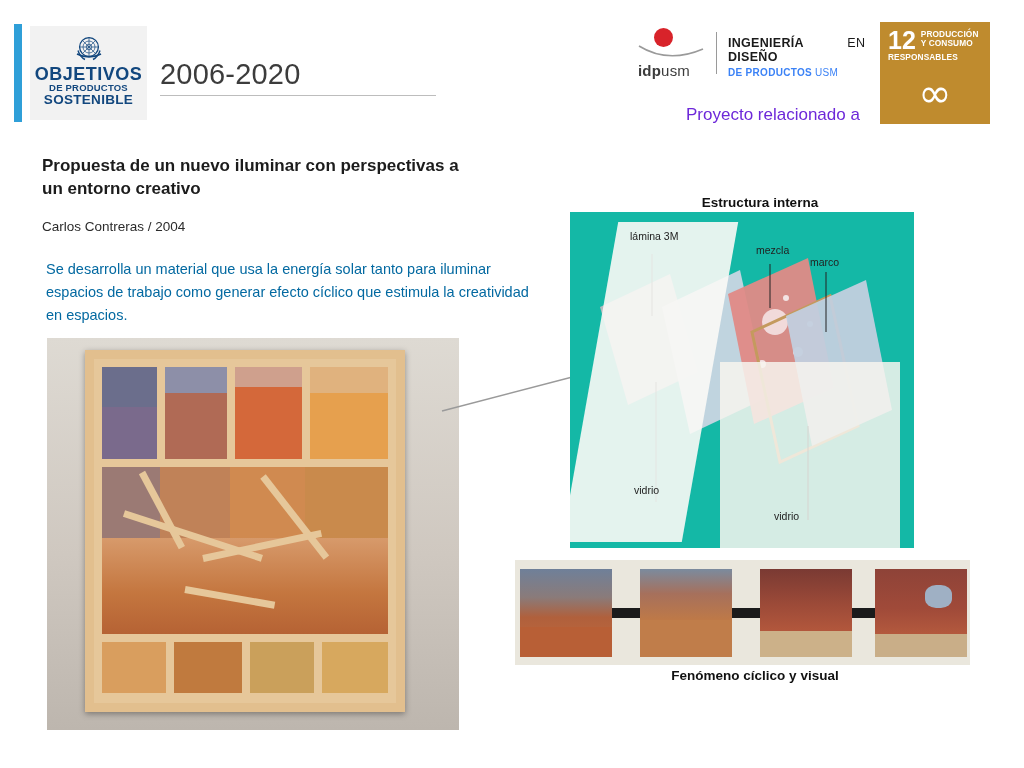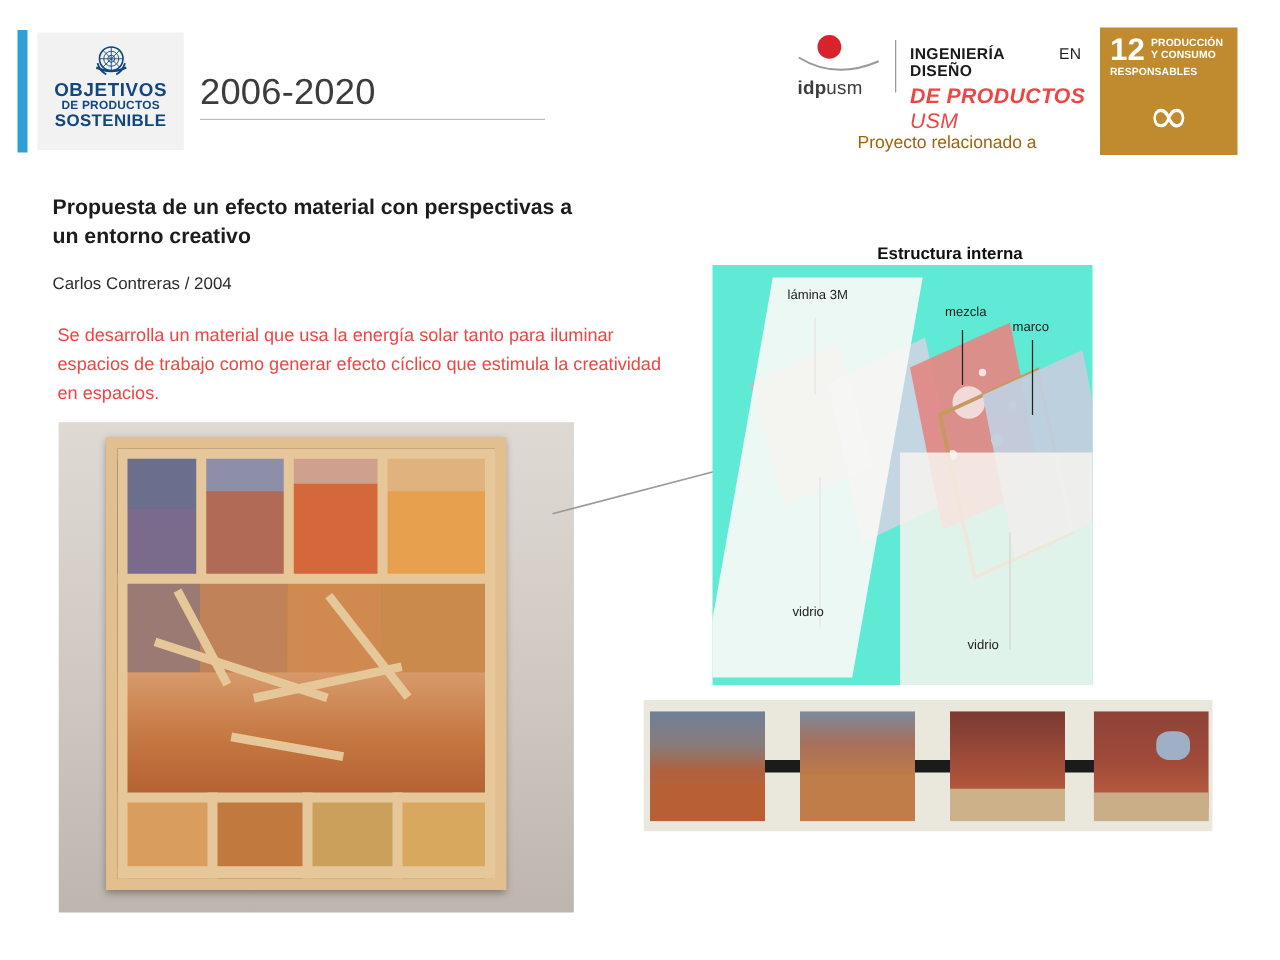--- a/index.html
+++ b/index.html
@@ -24,21 +24,21 @@
     display: flex; flex-direction: column; align-items: center;
     justify-content: flex-start; padding-top: 6px;
   }
   .un-emblem { width: 30px; height: 30px; position: relative; }
   .un-emblem svg { display: block; }
   .sdg-text {
     margin-top: 3px; text-align: center;
     color: #12477e; font-weight: bold; line-height: 1.02;
     font-size: 13.5px; letter-spacing: .2px;
   }
-  .sdg-text .l1 { font-size: 15px; letter-spacing: .5px; }
+  .sdg-text .l1 { font-size: 18px; letter-spacing: .5px; }
   .sdg-text .l2 { font-size: 9.5px; letter-spacing: .2px; }
   .sdg-text .l3 { font-size: 13.5px; letter-spacing: .3px; }
 
   .title-block { position: absolute; left: 160px; top: 58px; width: 330px; }
   .title-years { font-size: 29px; color: #3c3c3c; letter-spacing: .2px; }
   .title-rule { height: 1px; background: #bdbdbd; margin: 4px 0 3px 0; width: 276px; }
   .title-main { font-size: 21px; color: #3c3c3c; letter-spacing: .2px; }
 
   
   .idp-logo { position: absolute; left: 630px; top: 26px; width: 240px; height: 60px; }
@@ -54,50 +54,50 @@
     position: absolute; left: 8px; top: 36px;
     font-size: 15px; color: #3c3c3c; letter-spacing: .2px;
   }
   .idp-word b { color: #3c3c3c; }
   .idp-divider {
     position: absolute; left: 86px; top: 6px; width: 1px; height: 42px; background: #9a9a9a;
   }
   .idp-right { position: absolute; left: 98px; top: 10px; }
   .idp-l1 { font-size: 12.5px; color: #1a1a1a; font-weight: bold; letter-spacing: .3px; }
   .idp-l1 .thin { font-weight: normal; margin-left: 40px; }
-  .idp-l2 { font-size: 17px; color: #ef4444; font-weight: bold; letter-spacing: .3px; margin-top: 3px; font-style: italic;}
+  .idp-l2 { font-size: 10px; color: #3b82f6; font-weight: bold; letter-spacing: .3px; margin-top: 3px;}
   .idp-l2 .thin { font-weight: normal; }
 
   .sdg12 {
     position: absolute; left: 880px; top: 22px; width: 110px; height: 102px;
     background: #bf8b2e; color: #fff; padding: 6px 8px;
   }
   .sdg12 .num { font-size: 25px; font-weight: bold; line-height: 1; float: left; margin-right: 5px; }
   .sdg12 .txt { font-size: 8.3px; font-weight: bold; line-height: 1.12; padding-top: 2px; letter-spacing: .1px;}
   .sdg12 .infinity {
     clear: both; text-align: center; font-size: 40px; line-height: 46px; margin-top: 8px;
     font-family: "DejaVu Sans", sans-serif;
   }
   .related-text {
     position: absolute; left: 686px; top: 105px;
-    font-size: 14px; color: #a16207;
+    font-size: 17px; color: #6d28d9;
   }
 
   
   .proj-title {
     position: absolute; left: 42px; top: 155px; width: 420px;
     font-size: 17px; font-weight: bold; color: #1c1c1c; line-height: 1.35;
   }
   .author {
     position: absolute; left: 42px; top: 219px;
     font-size: 13.5px; color: #2b2b2b;
   }
   .desc {
     position: absolute; left: 46px; top: 258px; width: 490px;
-    font-size: 14.5px; color: #ef4444; line-height: 1.6;
+    font-size: 14.5px; color: #0369a1; line-height: 1.6;
   }
 
   
   .window-photo {
     position: absolute; left: 47px; top: 338px; width: 412px; height: 392px;
     background: #cfcac3; overflow: hidden;
   }
   .wp-bg { position: absolute; inset: 0; background: linear-gradient(180deg,#dedad3 0%,#cfc8c0 55%,#bdb6ae 100%); }
   .wp-frame {
     position: absolute; left: 38px; top: 12px; width: 320px; height: 362px;
@@ -107,22 +107,22 @@
   .wp-inner { position: absolute; inset: 0; background: #8d6a4c; overflow: hidden; }
   .pane { position: absolute; }
   .mull { position: absolute; background: #e6c79a; }
 
   
   .struct-title {
     position: absolute; left: 660px; top: 195px; width: 200px; text-align: center;
     font-size: 13.5px; font-weight: bold; color: #111;
   }
   .diagram {
-    position: absolute; left: 570px; top: 212px; width: 304px; height: 336px;
-    background: #5eead4; overflow: hidden;
+    position: absolute; left: 570px; top: 212px; width: 344px; height: 336px;
+    background: #14b8a6; overflow: hidden;
   }
   .diagram .shadow1 {
     position: absolute; left: 20px; top: 10px; width: 120px; height: 320px;
     background: #fbfaf6; transform: skewX(-10deg); opacity: .9;
   }
   .diagram .shadow2 {
     position: absolute; left: 150px; top: 150px; width: 180px; height: 190px;
     background: #f7f5ef; opacity: .85;
   }
   .lbl {
@@ -213,21 +213,21 @@
       <div class="num">12</div>
       <div class="txt">
         <div>PRODUCCIÓN</div>
         <div>Y CONSUMO</div>
         <div>RESPONSABLES</div>
       </div>
       <div class="infinity">∞</div>
     </div>
   </div>
 
-  <div class="proj-title">Propuesta de un efecto material con perspectivas a un entorno creativo</div>
+  <div class="proj-title">Propuesta de un nuevo iluminar con perspectivas a un entorno creativo</div>
   <div class="author">Carlos Contreras / 2004</div>
   <div class="desc">Se desarrolla un material que usa la energía solar tanto para iluminar espacios de trabajo como generar efecto cíclico que estimula la creatividad en espacios.</div>
 
   <div class="window-photo">
     <div class="wp-bg"></div>
     <div class="wp-frame">
       <div class="wp-inner">
 
         <div class="pane" style="left:0;top:0;width:100%;height:100%;background:linear-gradient(180deg,#6e6e86 0%,#a06a60 18%,#c97e46 38%,#cf8b4a 55%,#b76b3d 72%,#d49a55 88%,#c98f4e 100%);"></div>
 
@@ -340,14 +340,15 @@
       <div style="position:absolute;left:0;bottom:0;width:100%;height:30%;background:#ccb189;"></div>
     </div>
     <div class="cyc-connect" style="left:337px;width:35px;"></div>
 
     <div class="cyc-photo" style="left:360px;">
       <div style="position:absolute;inset:0;background:linear-gradient(180deg,#8e4338 0%,#a04a39 45%,#b45a3e 75%,#cdb693 100%);"></div>
       <div style="position:absolute;left:54%;top:18%;width:30%;height:26%;background:#9fb0c4;border-radius:40%;"></div>
       <div style="position:absolute;left:0;bottom:0;width:100%;height:26%;background:#c9ae88;"></div>
     </div>
   </div>
+  <div class="cyc-caption">Fenómeno cíclico y visual</div>
 
 </div>
 
 </body></html>

